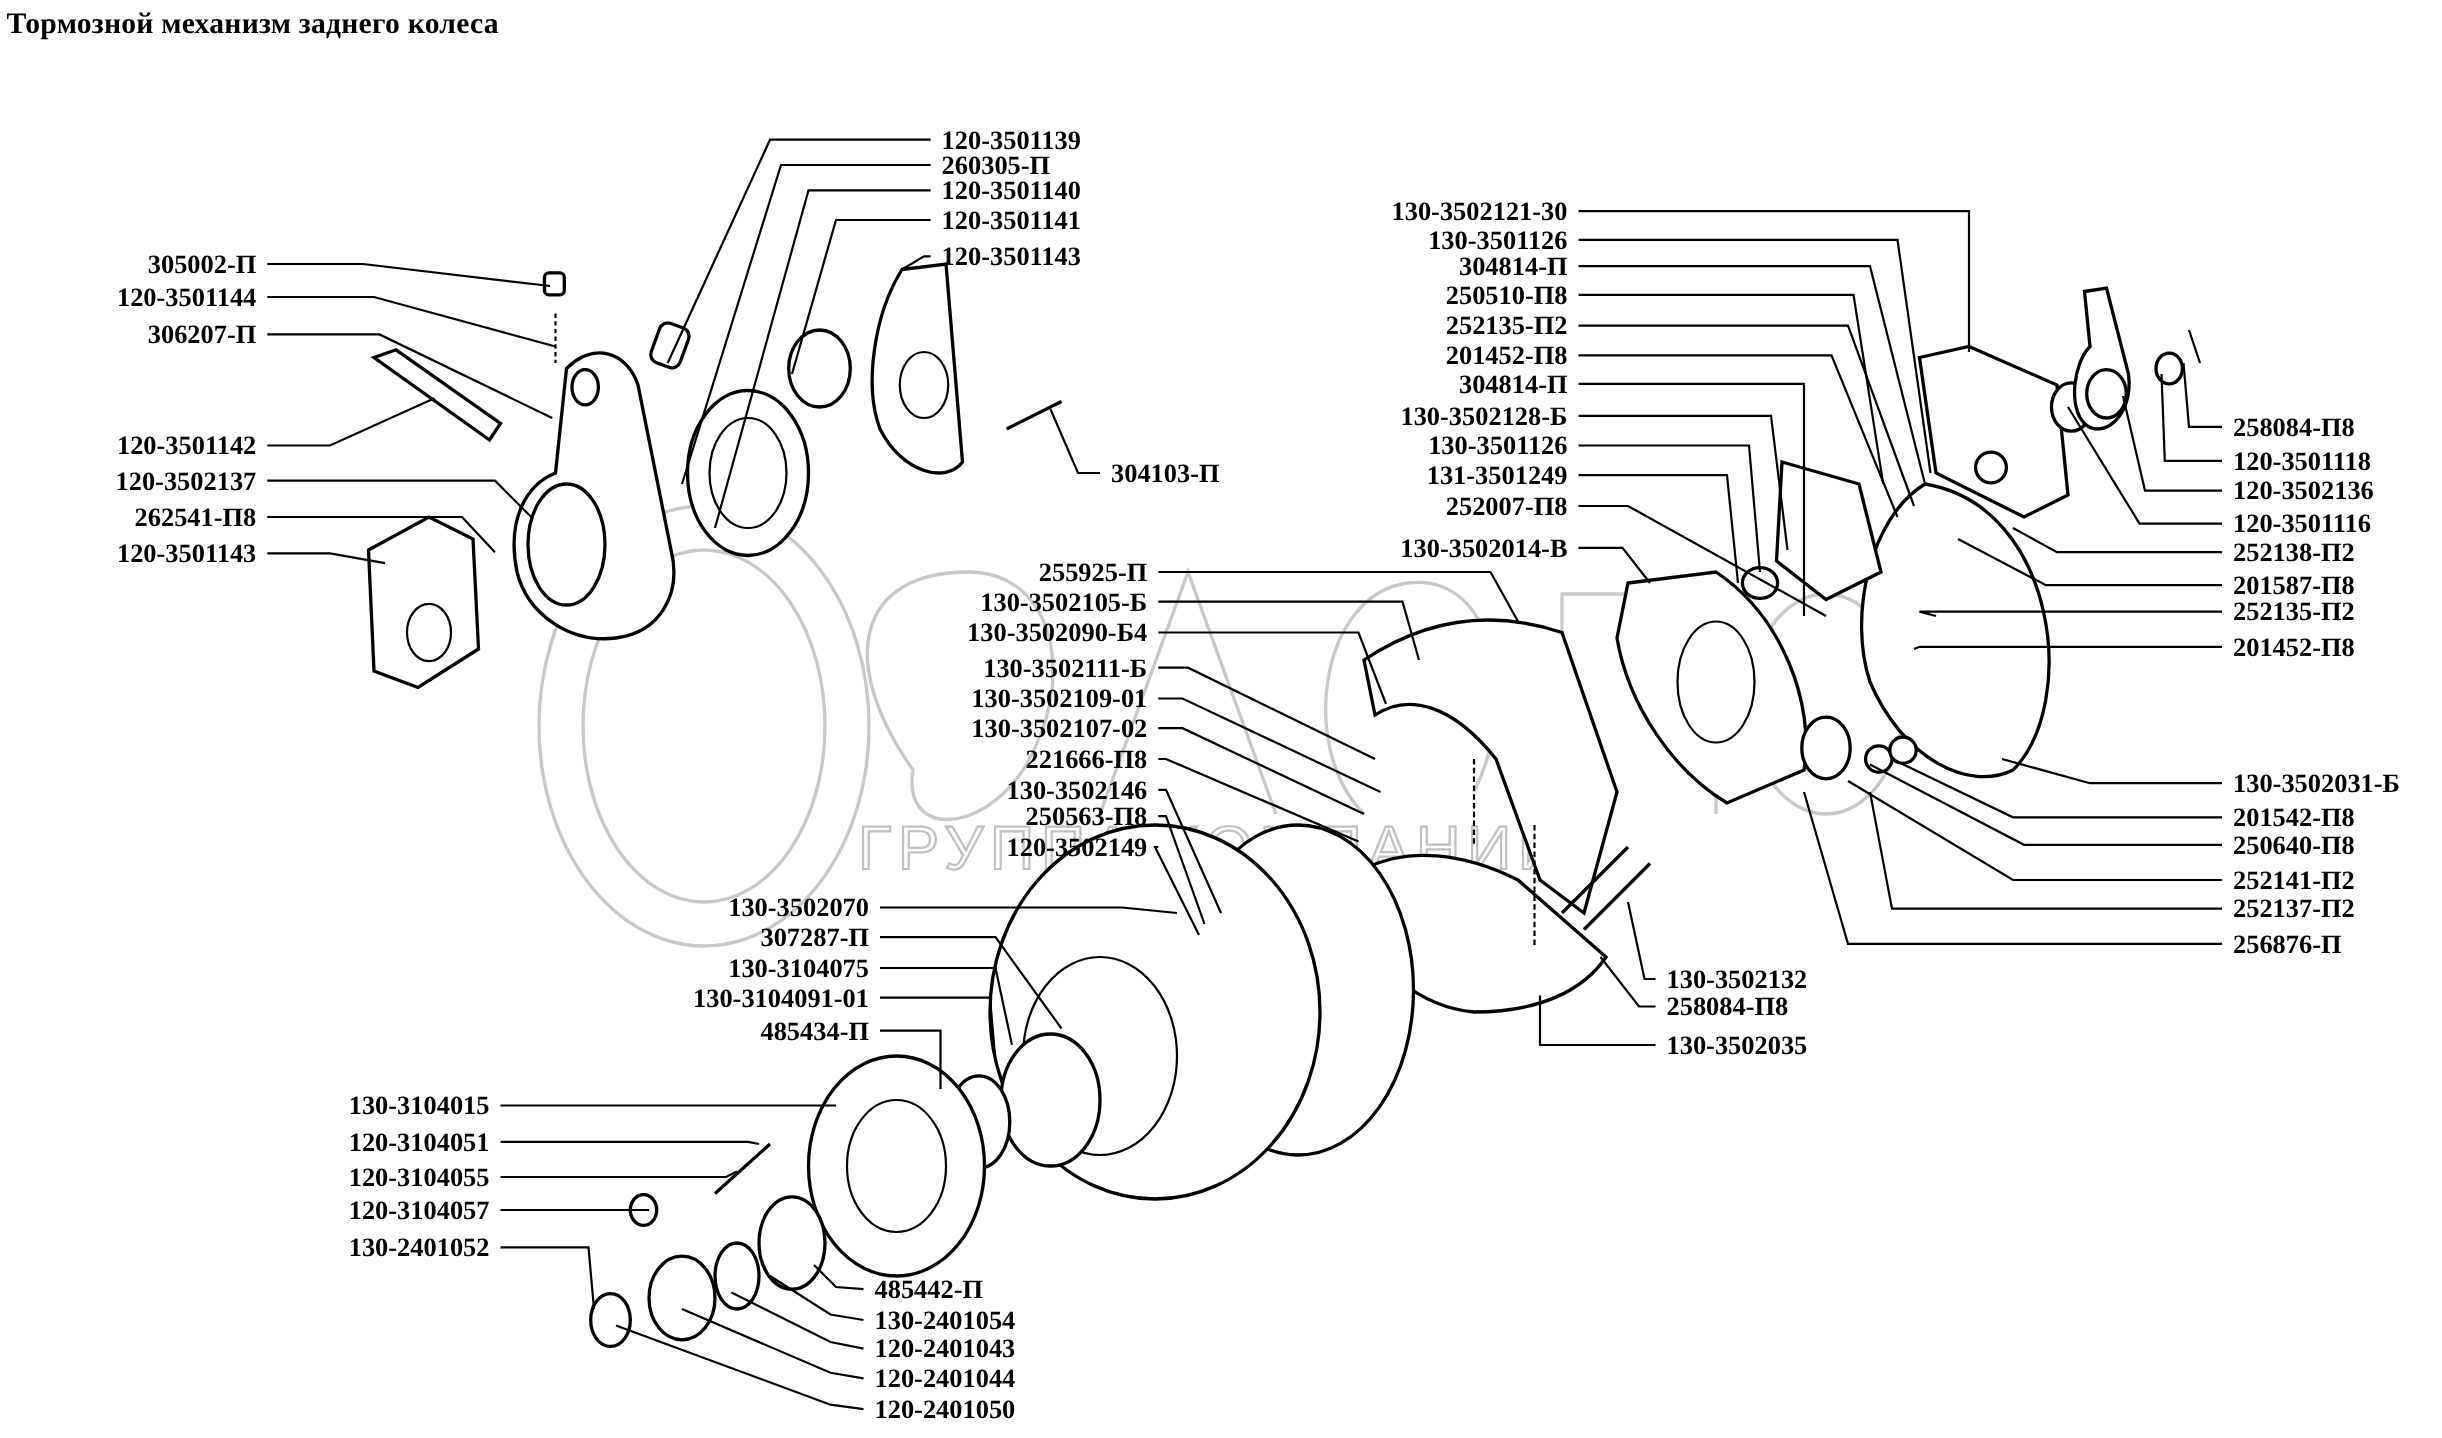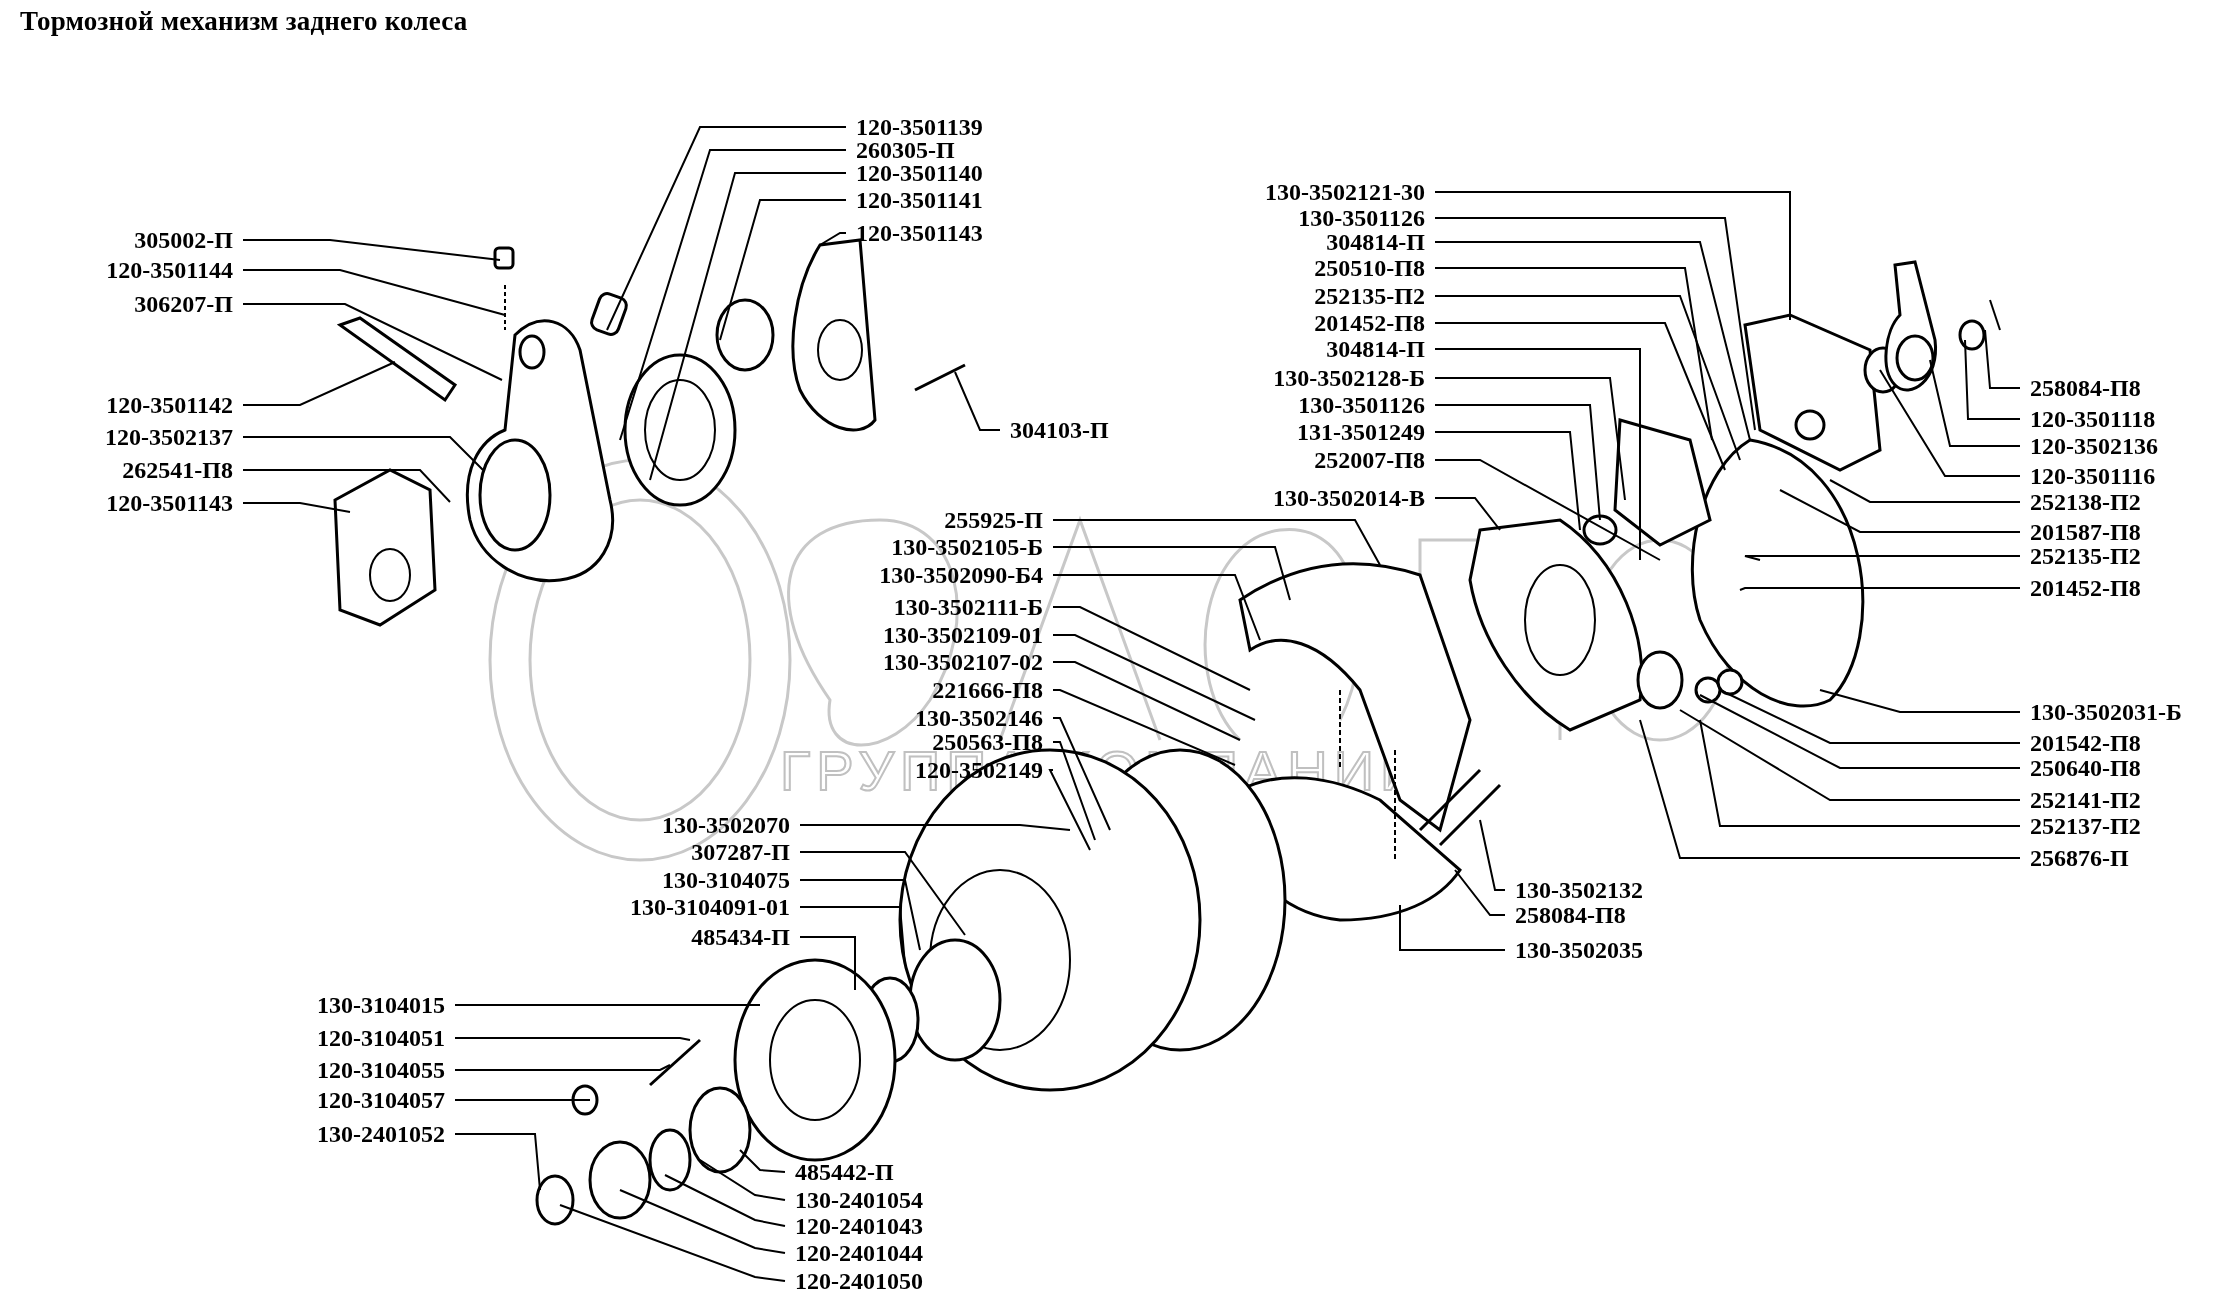--- a/index.html
+++ b/index.html
@@ -1,17 +1,17 @@
 <!DOCTYPE html>
 <html><head>
 <meta charset="utf-8">
 <style>
   html, body { margin:0; padding:0; background:#ffffff; }
   body { width:2220px; height:1307px; overflow:hidden; position:relative; font-family:"Liberation Serif", serif; }
-  #title { position:absolute; left:20px; top:6px; font-family:"Liberation Serif", serif; font-weight:bold; font-size:27px; color:#000; letter-spacing:0.2px; }
+  #title { position:absolute; left:6px; top:6px; font-family:"Liberation Serif", serif; font-weight:bold; font-size:27px; color:#000; letter-spacing:0.2px; }
   #diagram { position:absolute; left:0; top:0; width:2220px; height:1307px; }
   .lbl { font-family:"Liberation Serif", serif; font-weight:bold; font-size:24px; fill:#000; }
   .leader { stroke:#000; stroke-width:2; fill:none; }
   .part { stroke:#000; stroke-width:3; fill:#fff; }
   .part-thin { stroke:#000; stroke-width:2; fill:none; }
   .wm { stroke:#c8c8c8; stroke-width:3; fill:none; }
   .wm-text { font-family:"Liberation Sans", sans-serif; font-size:56px; fill:none; stroke:#c0c0c0; stroke-width:2; letter-spacing:6px; }
 </style>
 </head>
 <body>

